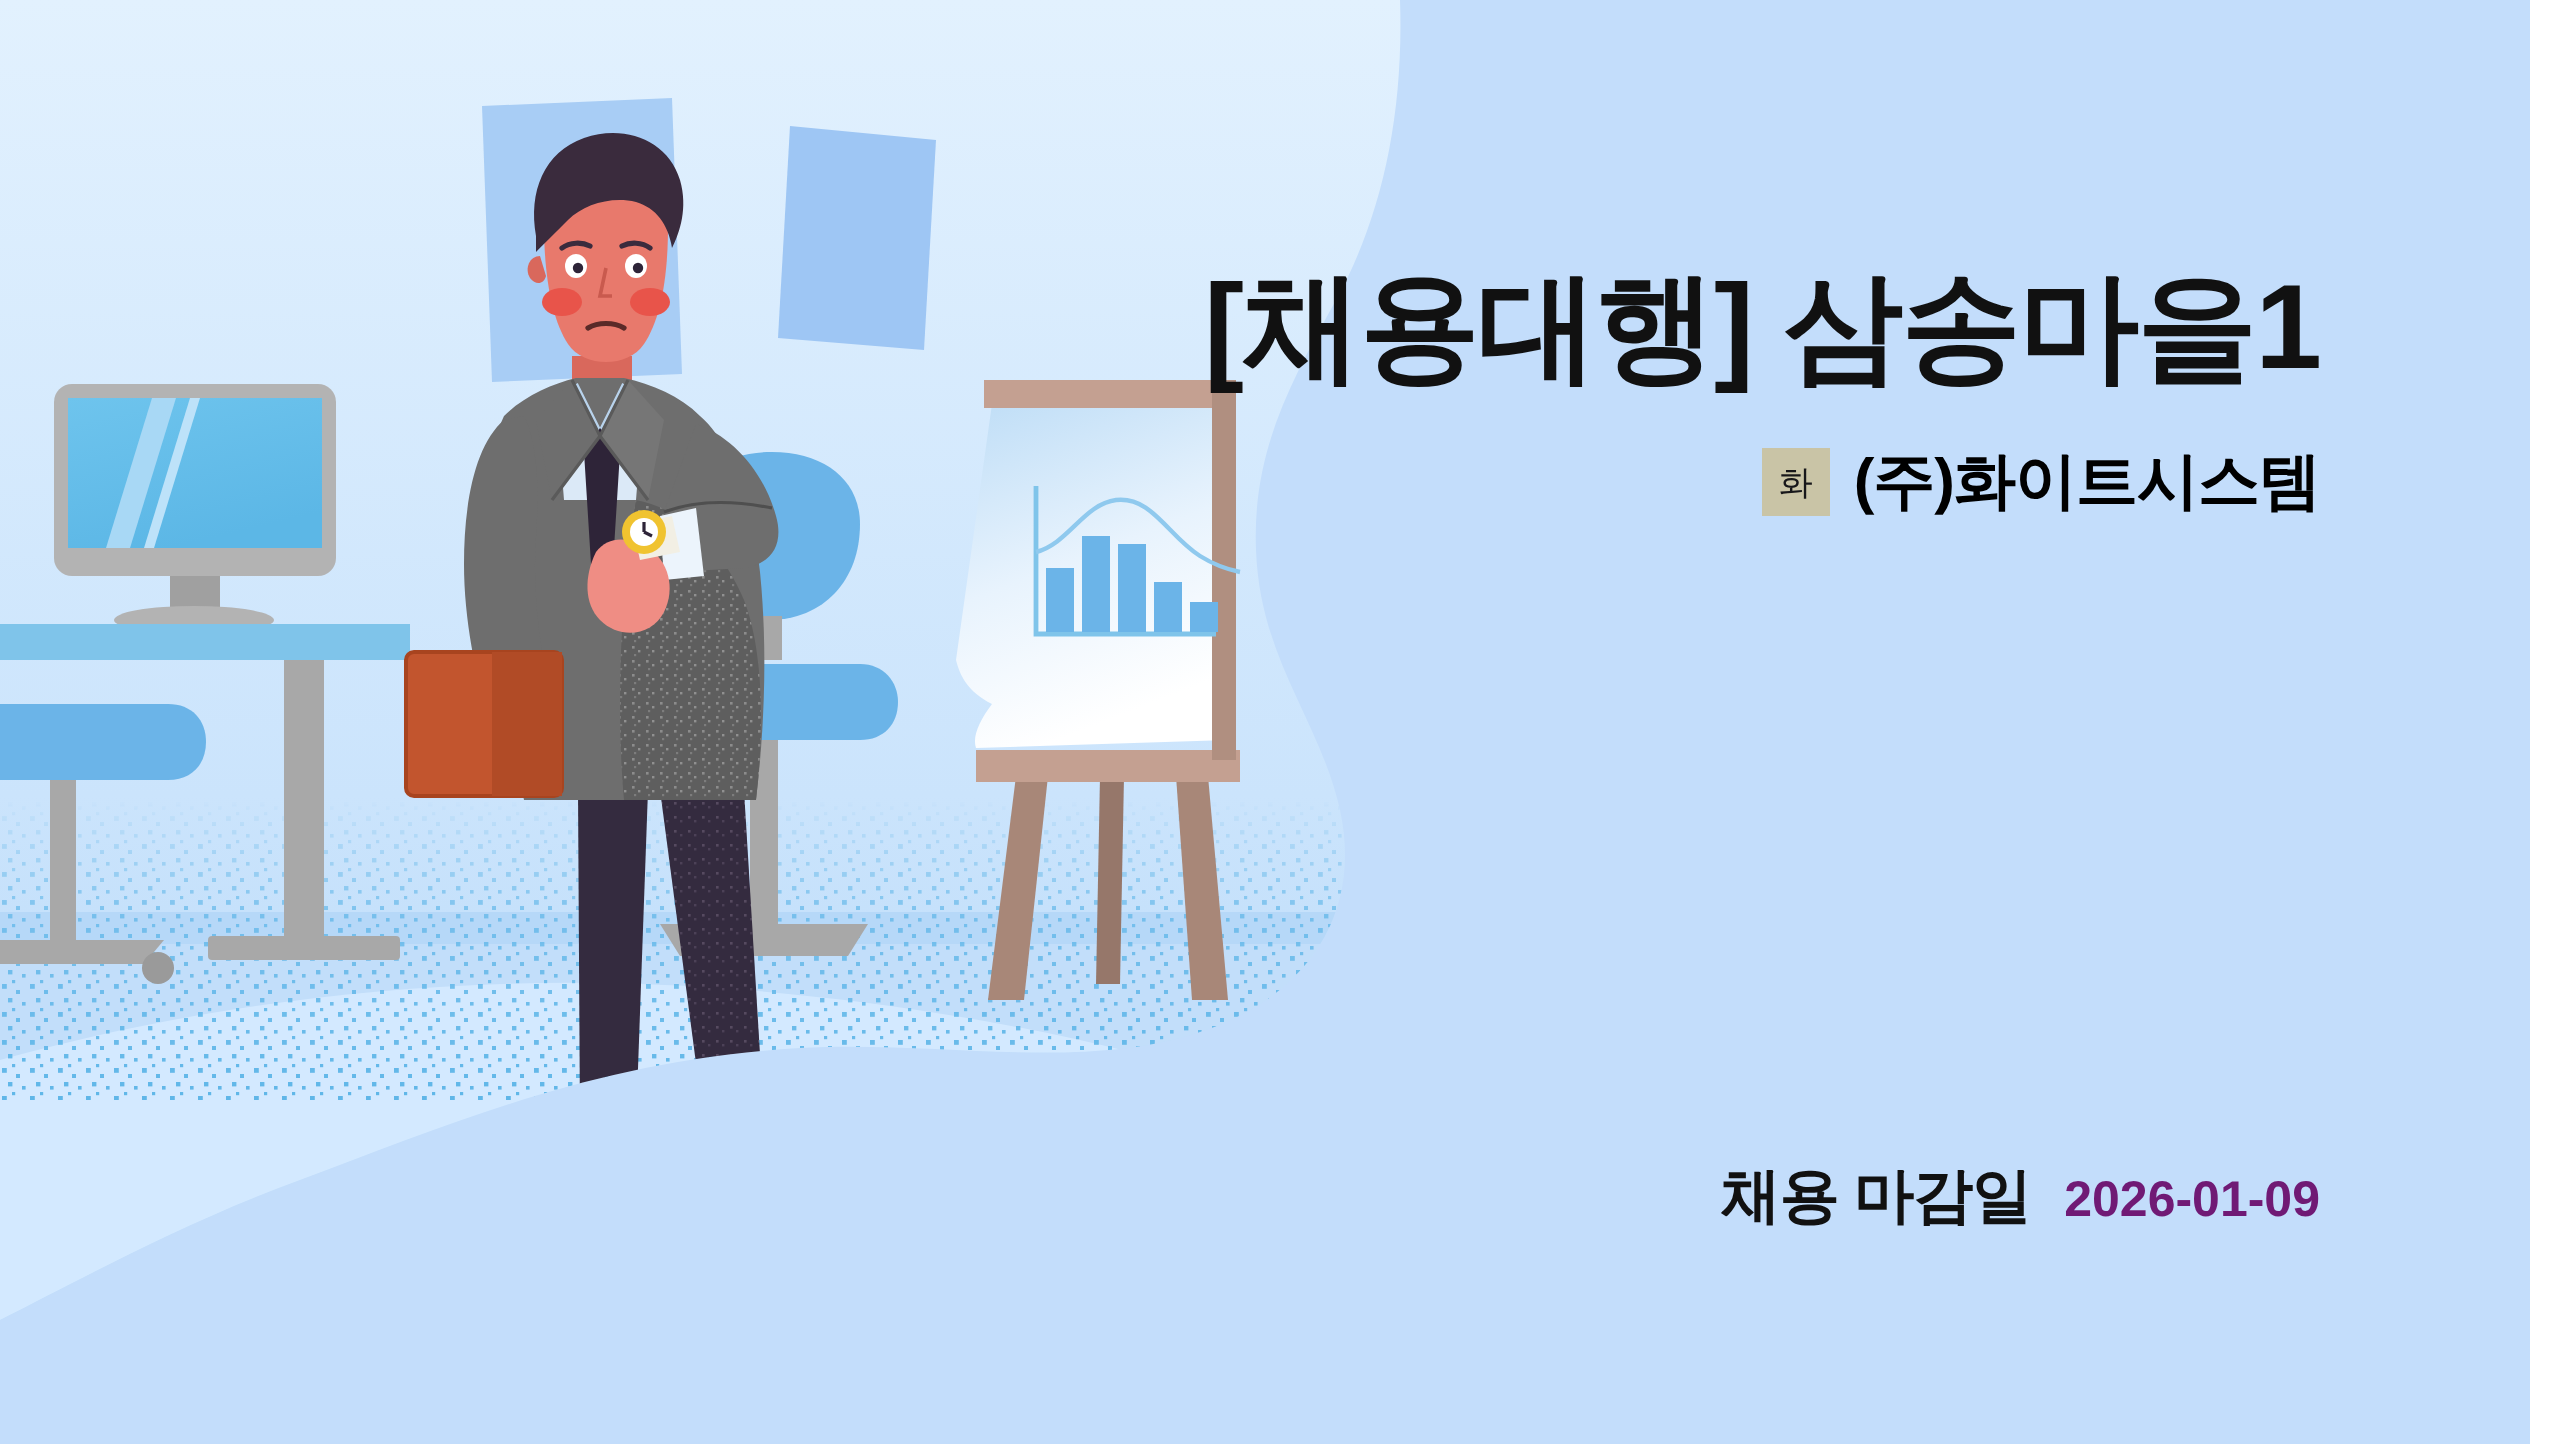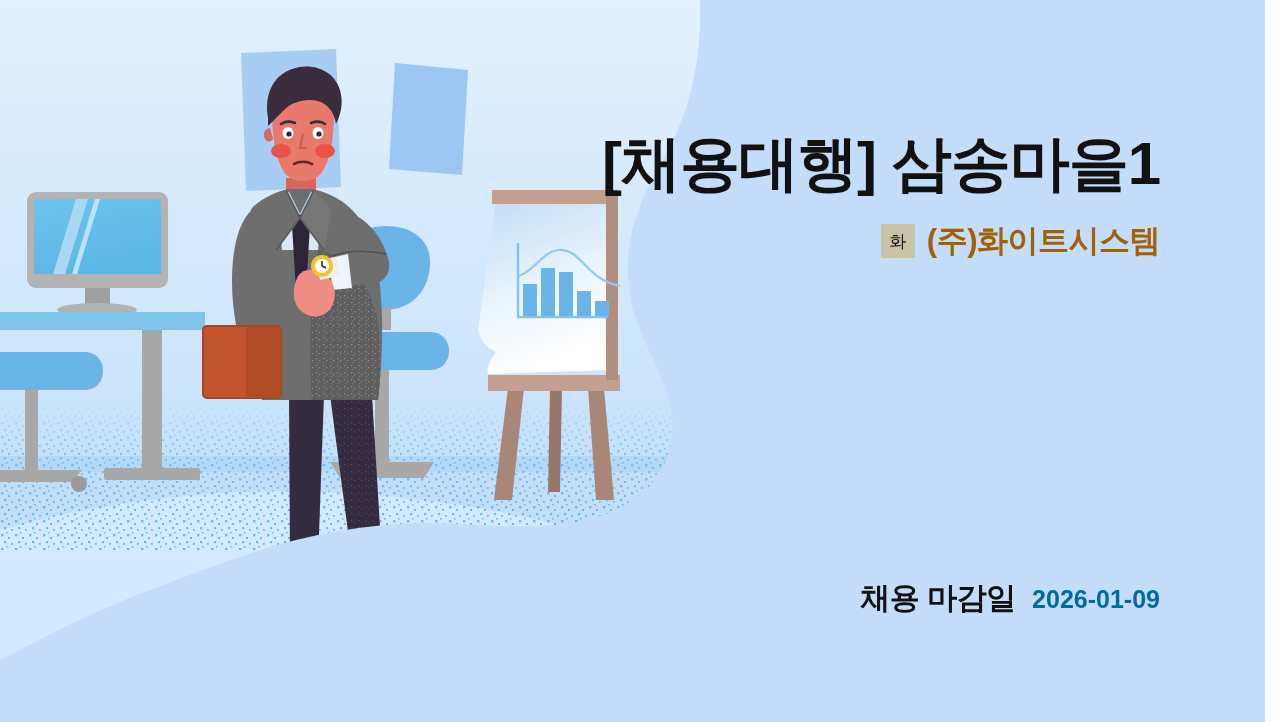--- a/index.html
+++ b/index.html
@@ -85,21 +85,21 @@
     background: #c9c4a6;
     color: #17171a;
     font-size: 17px;
     font-weight: 400;
     line-height: 1;
     flex: none;
   }
   .company-name {
     font-size: 31px;
     font-weight: 700;
-    color: #a16207;
+    color: #000000;
     letter-spacing: -0.5px;
   }
 
   .deadline-row {
     position: absolute;
     left: 0;
     top: 578px;
     width: 730px;
     text-align: right;
     white-space: nowrap;
@@ -107,21 +107,21 @@
   }
   .deadline-label {
     font-size: 30px;
     font-weight: 700;
     color: #111111;
     letter-spacing: -0.5px;
   }
   .deadline-date {
     font-size: 25px;
     font-weight: 700;
-    color: #0369a1;
+    color: #701a75;
     margin-left: 12px;
     letter-spacing: 0;
   }
 </style>
 </head>
 <body>
 
 <div class="banner">
 
   <div class="right-panel"></div>

